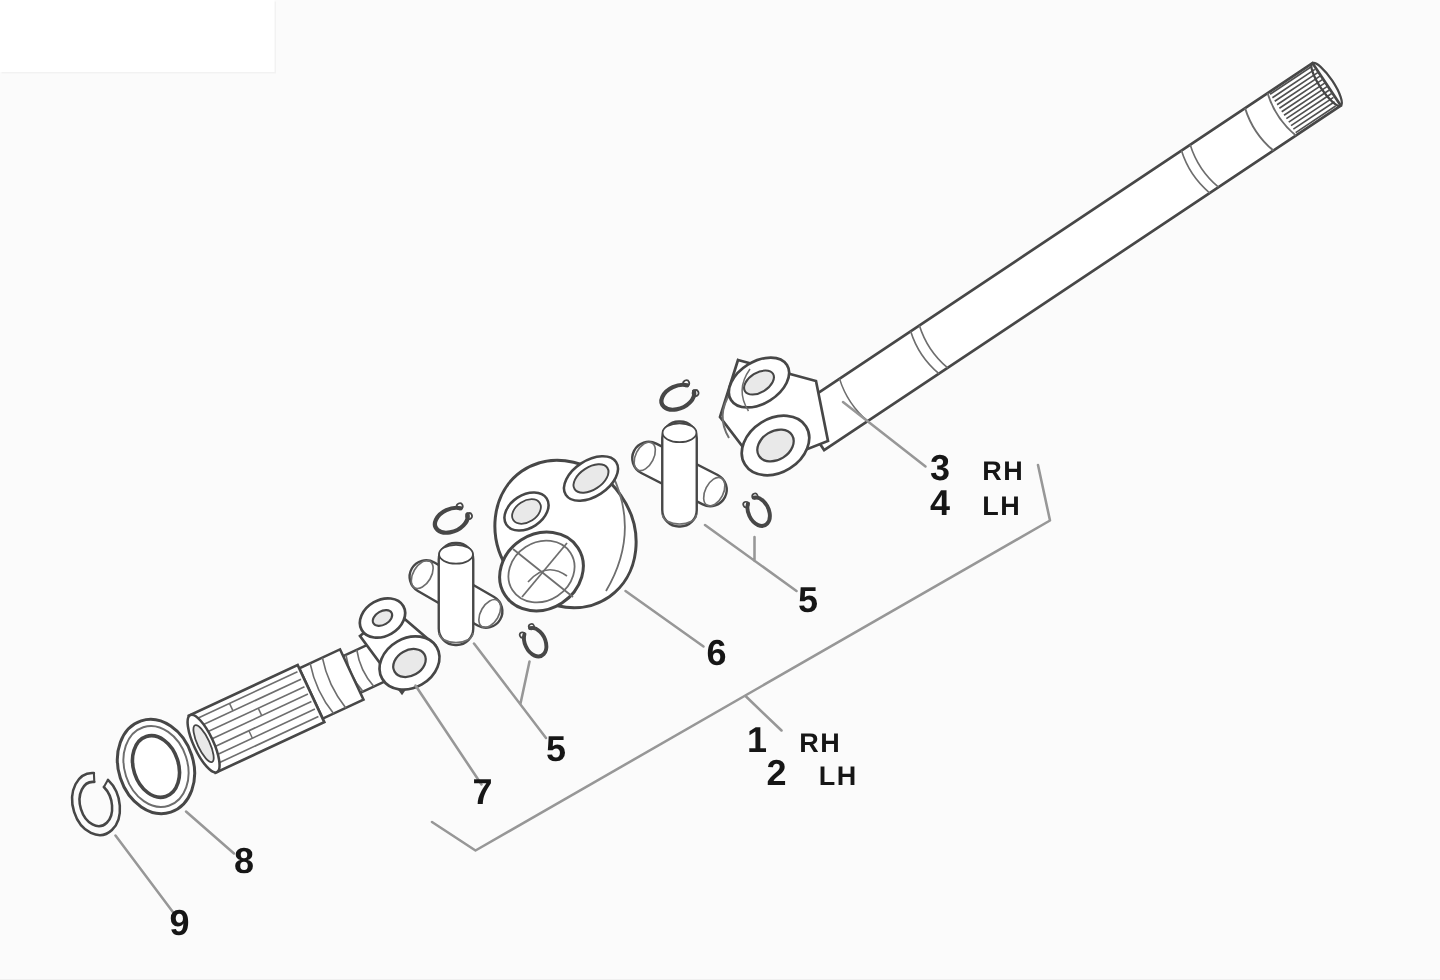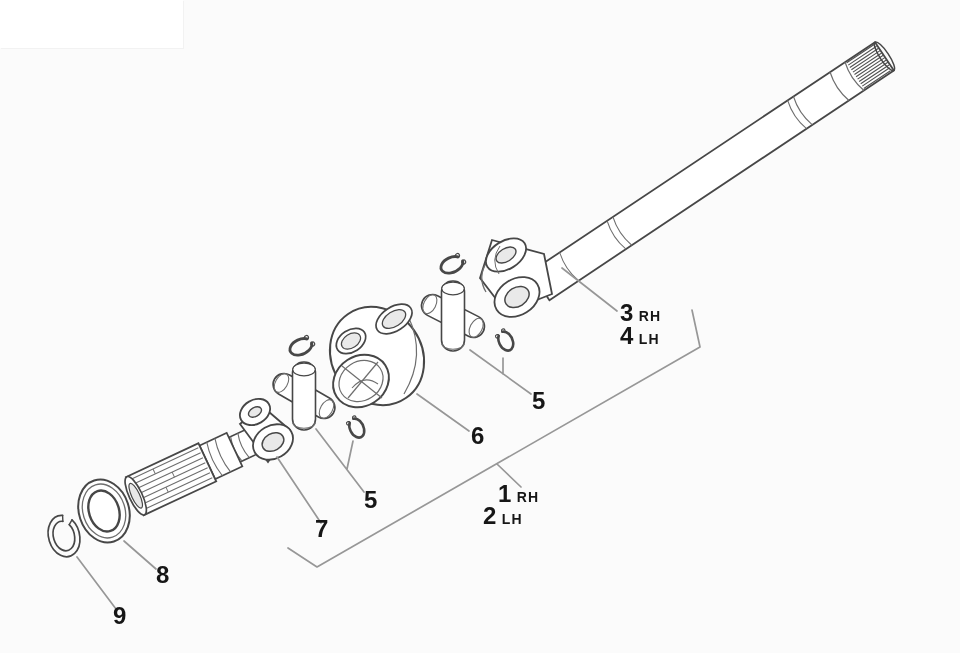--- a/index.html
+++ b/index.html
@@ -24,21 +24,21 @@
   .leader{stroke:var(--leader,#979797);stroke-width:1.7;fill:none;stroke-linecap:round;stroke-linejoin:round;}
   .ring {stroke:var(--line,#474747);fill:none;stroke-linecap:round;}
   .callout{
     position:absolute;
     color:var(--label,#161616);
     font-weight:700;
     white-space:nowrap;
     line-height:1;
   }
   .callout .num{font-size:24px;letter-spacing:0.5px;}
-  .callout .suf{font-size:14px;margin-left:5px;letter-spacing:1px;}
+  .callout .suf{font-size:18px;margin-left:21px;letter-spacing:1px;}
 </style>
 </head>
 <body>
 
 <div class="stage">
   <div class="corner-patch"></div>
 
   <svg class="diagram" width="960" height="653" viewBox="0 0 960 653">
 
     <g transform="translate(540,286) rotate(-33.7)">
@@ -211,21 +211,21 @@
   <div class="callout" style="left:620px;top:301px">
     <span class="num">3</span><span class="suf">RH</span>
   </div>
   <div class="callout" style="left:620px;top:324px">
     <span class="num">4</span><span class="suf">LH</span>
   </div>
 
   <div class="callout" style="left:498px;top:482px">
     <span class="num">1</span><span class="suf">RH</span>
   </div>
-  <div class="callout" style="left:483px;top:504px">
+  <div class="callout" style="left:511px;top:504px">
     <span class="num">2</span><span class="suf">LH</span>
   </div>
 
   <div class="callout" style="left:532px;top:389px">
     <span class="num">5</span>
   </div>
   <div class="callout" style="left:364px;top:488px">
     <span class="num">5</span>
   </div>
   <div class="callout" style="left:471px;top:424px">

